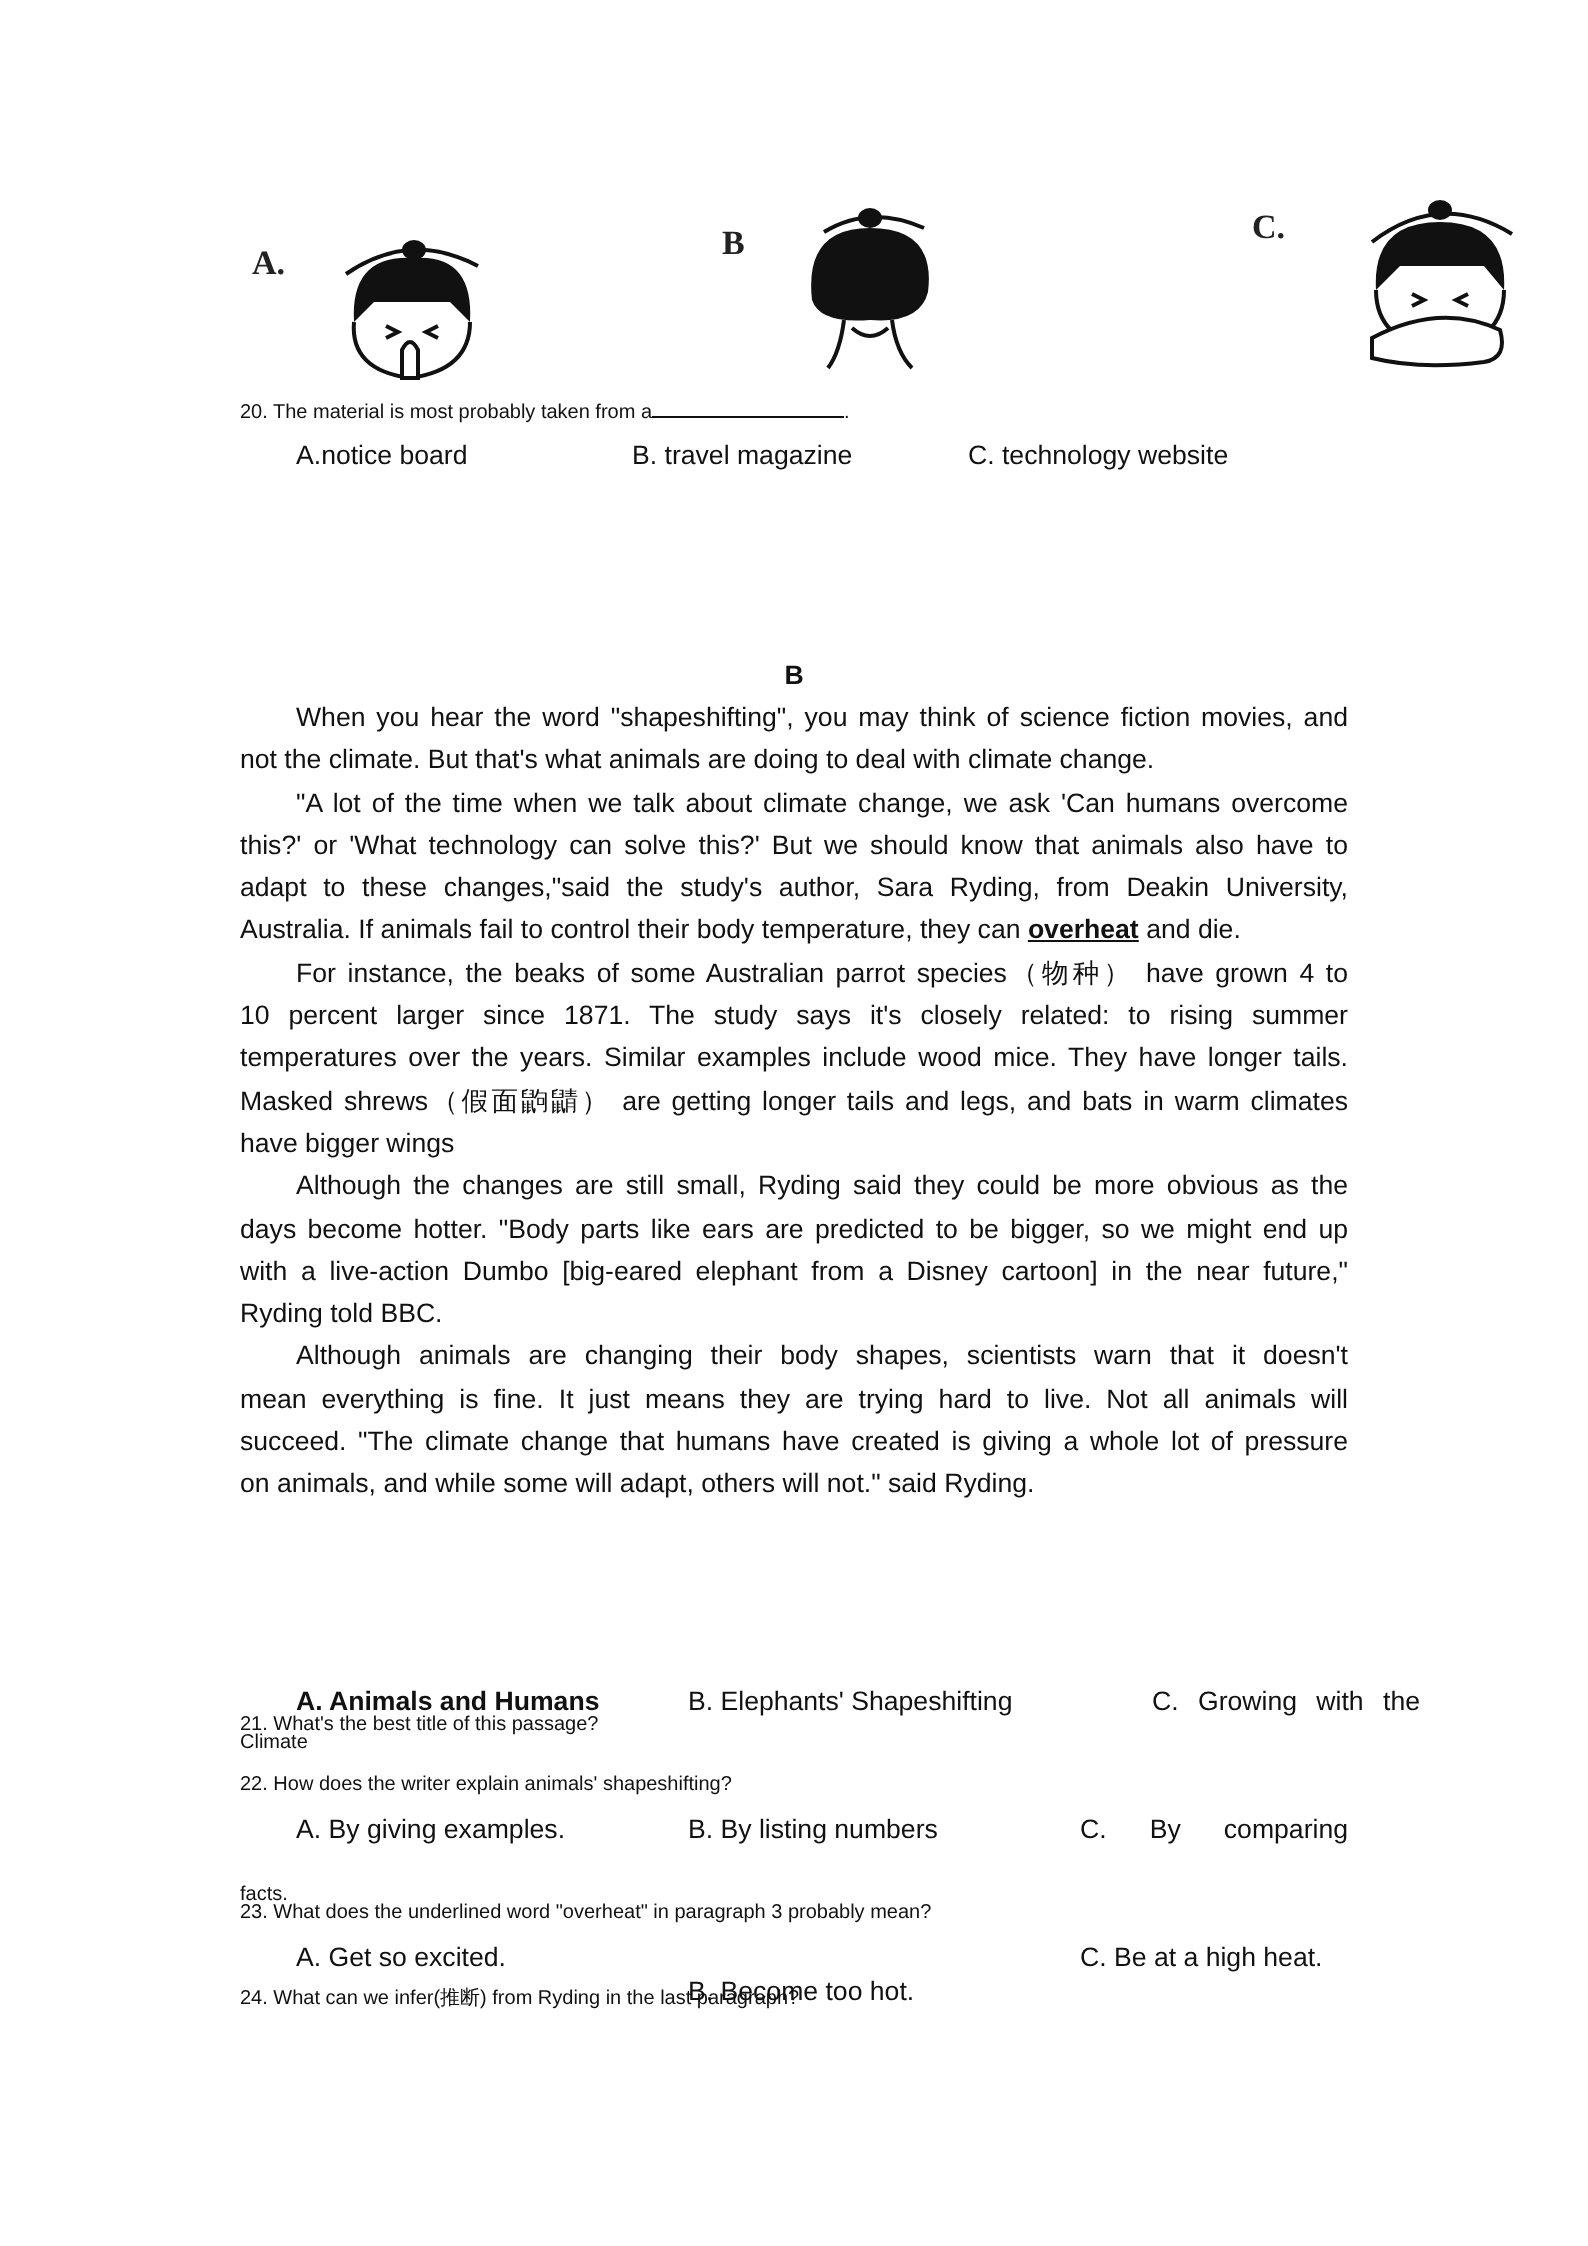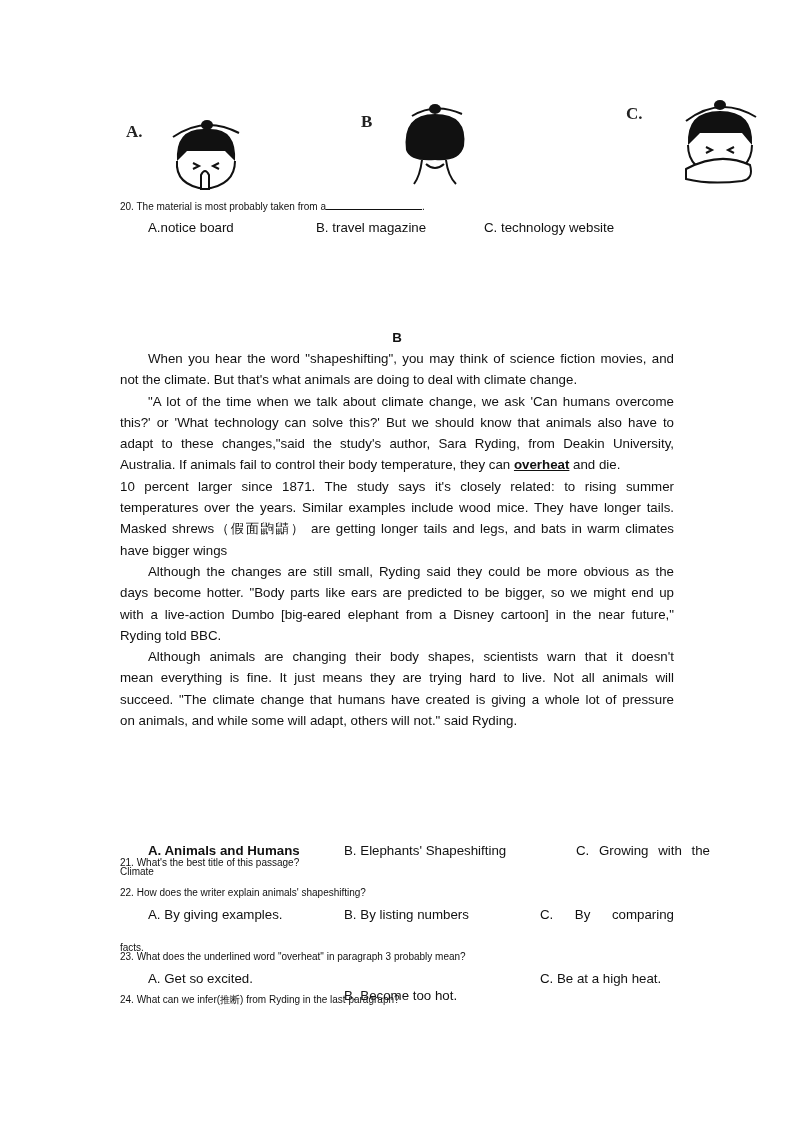--- a/index.html
+++ b/index.html
@@ -68,20 +68,21 @@
       <div class="line just indent">When you hear the word "shapeshifting", you may think of science fiction movies, and</div>
       <div class="line">not the climate. But that's what animals are doing to deal with climate change.</div>
     </div>
     <div>
       <div class="line just indent">"A lot of the time when we talk about climate change, we ask 'Can humans overcome</div>
       <div class="line just">this?' or 'What technology can solve this?' But we should know that animals also have to</div>
       <div class="line just">adapt to these changes,"said the study's author, Sara Ryding, from Deakin University,</div>
       <div class="line"><span>Australia. If animals fail to control their body temperature, they can </span><span class="under">overheat</span><span> and die.</span></div>
     </div>
     <div>
+      <div class="line just indent">For instance, the beaks of some Australian parrot species（物种） have grown 4 to</div>
       <div class="line just">10 percent larger since 1871. The study says it's closely related: to rising summer</div>
       <div class="line just">temperatures over the years. Similar examples include wood mice. They have longer tails.</div>
       <div class="line just">Masked shrews（假面鼩鼱） are getting longer tails and legs, and bats in warm climates</div>
       <div class="line">have bigger wings</div>
     </div>
     <div>
       <div class="line just indent">Although the changes are still small, Ryding said they could be more obvious as the</div>
       <div class="line just">days become hotter. "Body parts like ears are predicted to be bigger, so we might end up</div>
       <div class="line just">with a live-action Dumbo [big-eared elephant from a Disney cartoon] in the near future,"</div>
       <div class="line">Ryding told BBC.</div>

